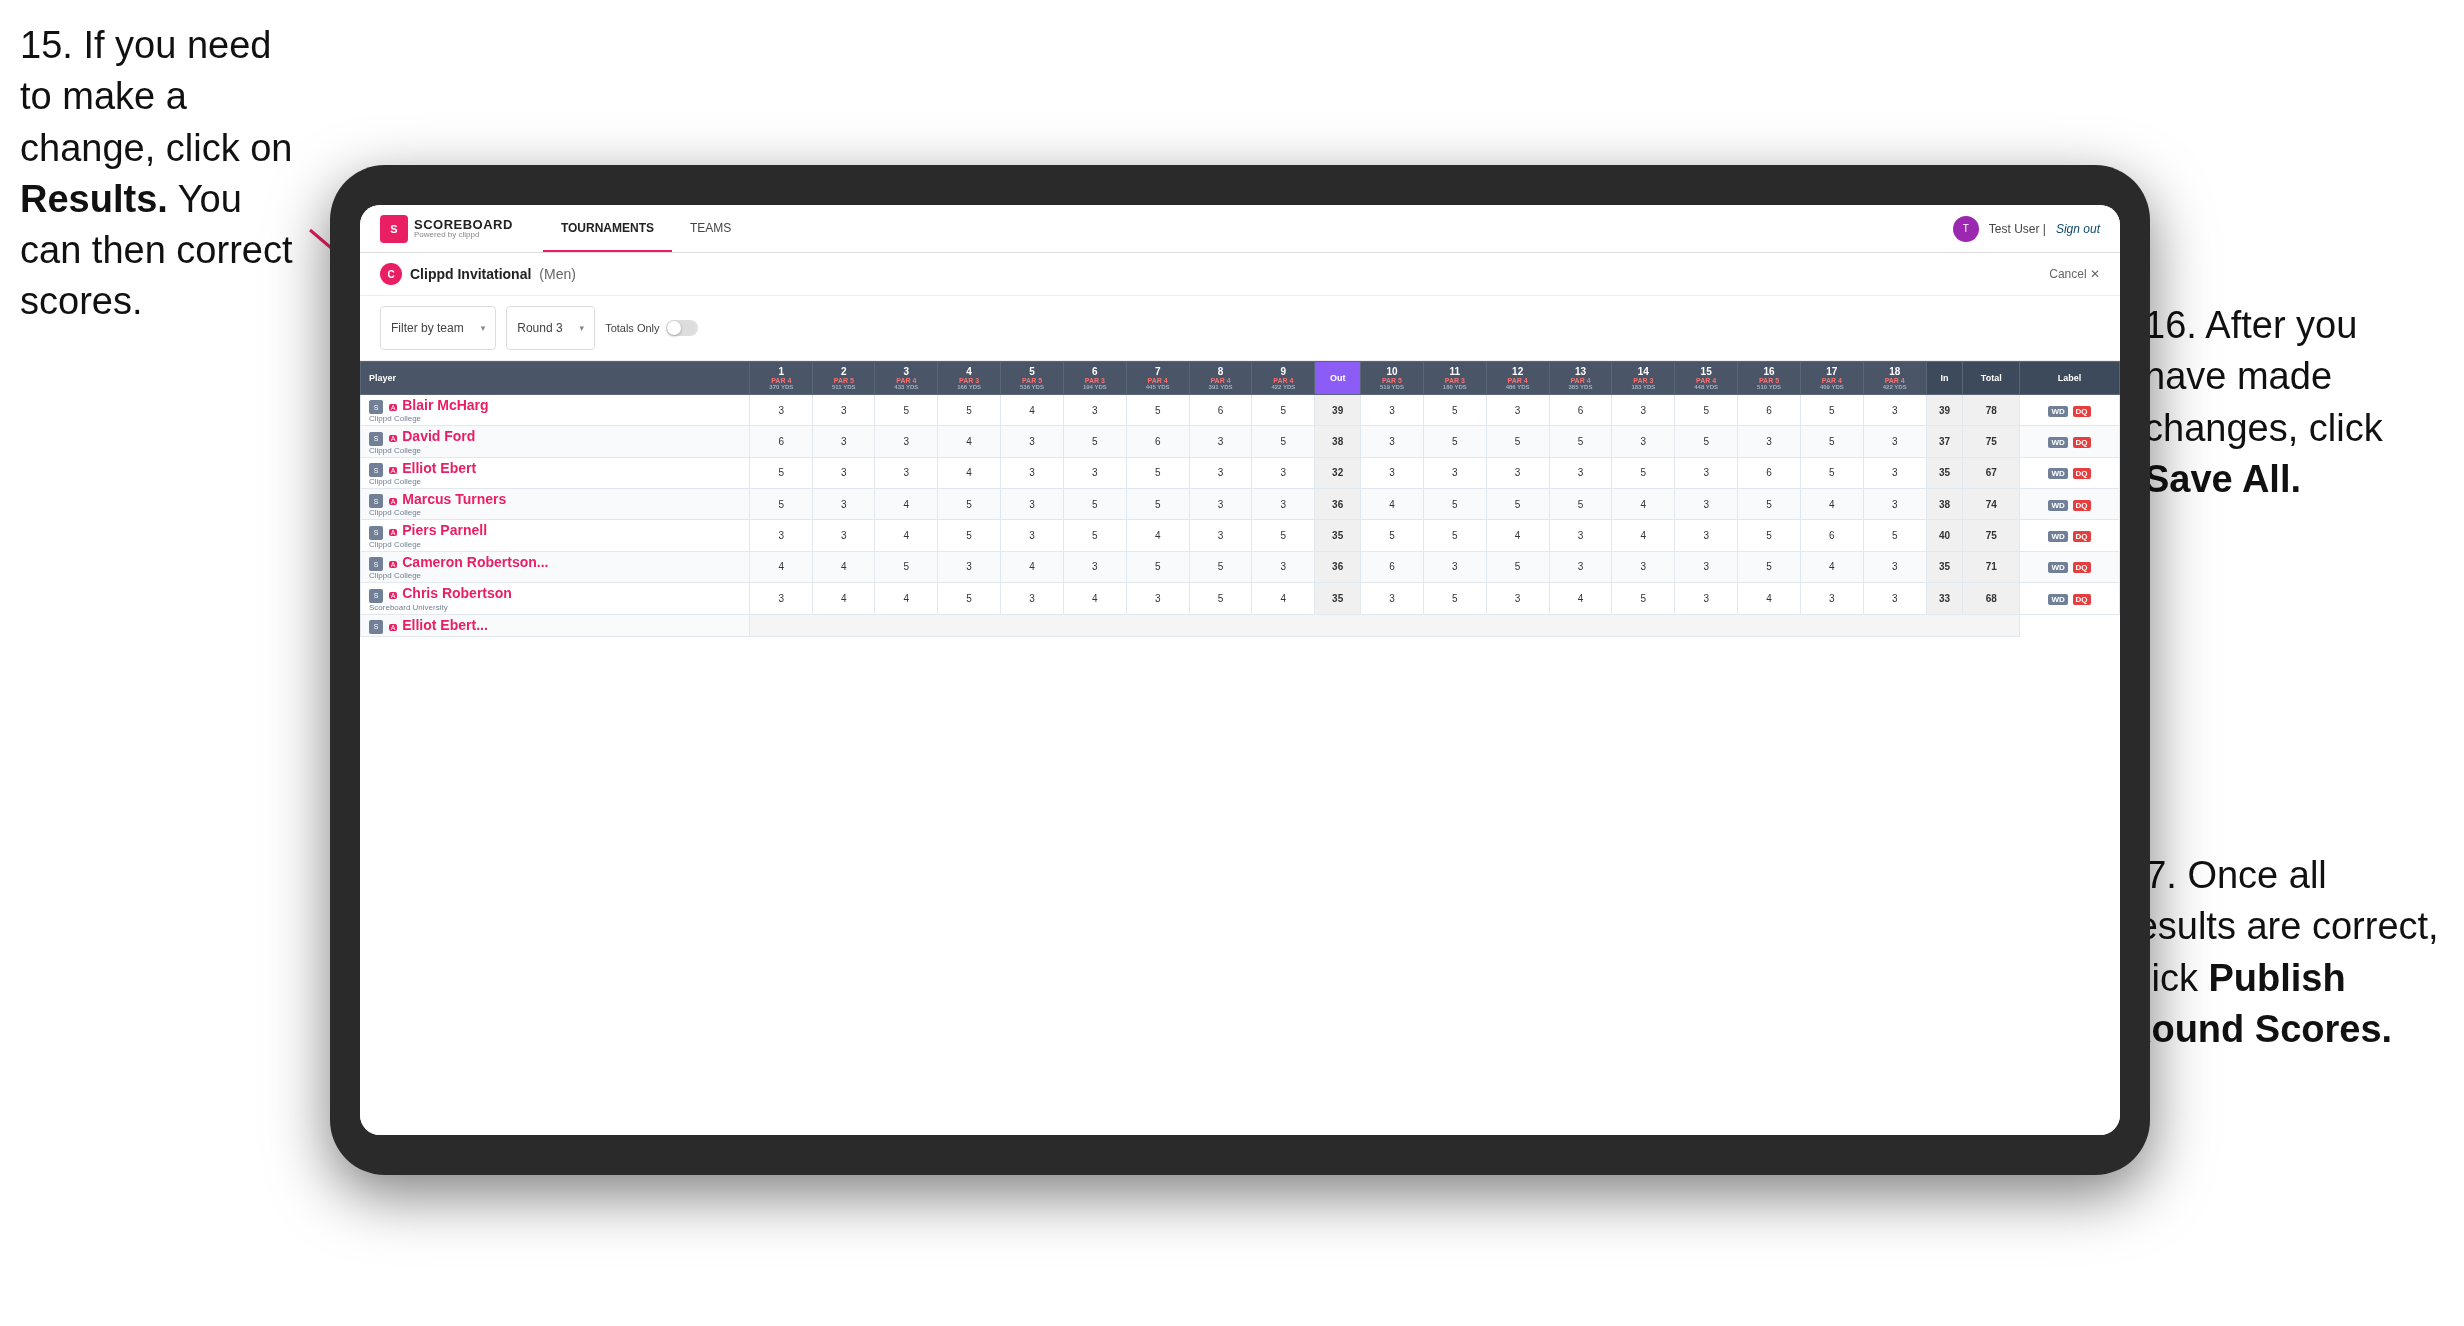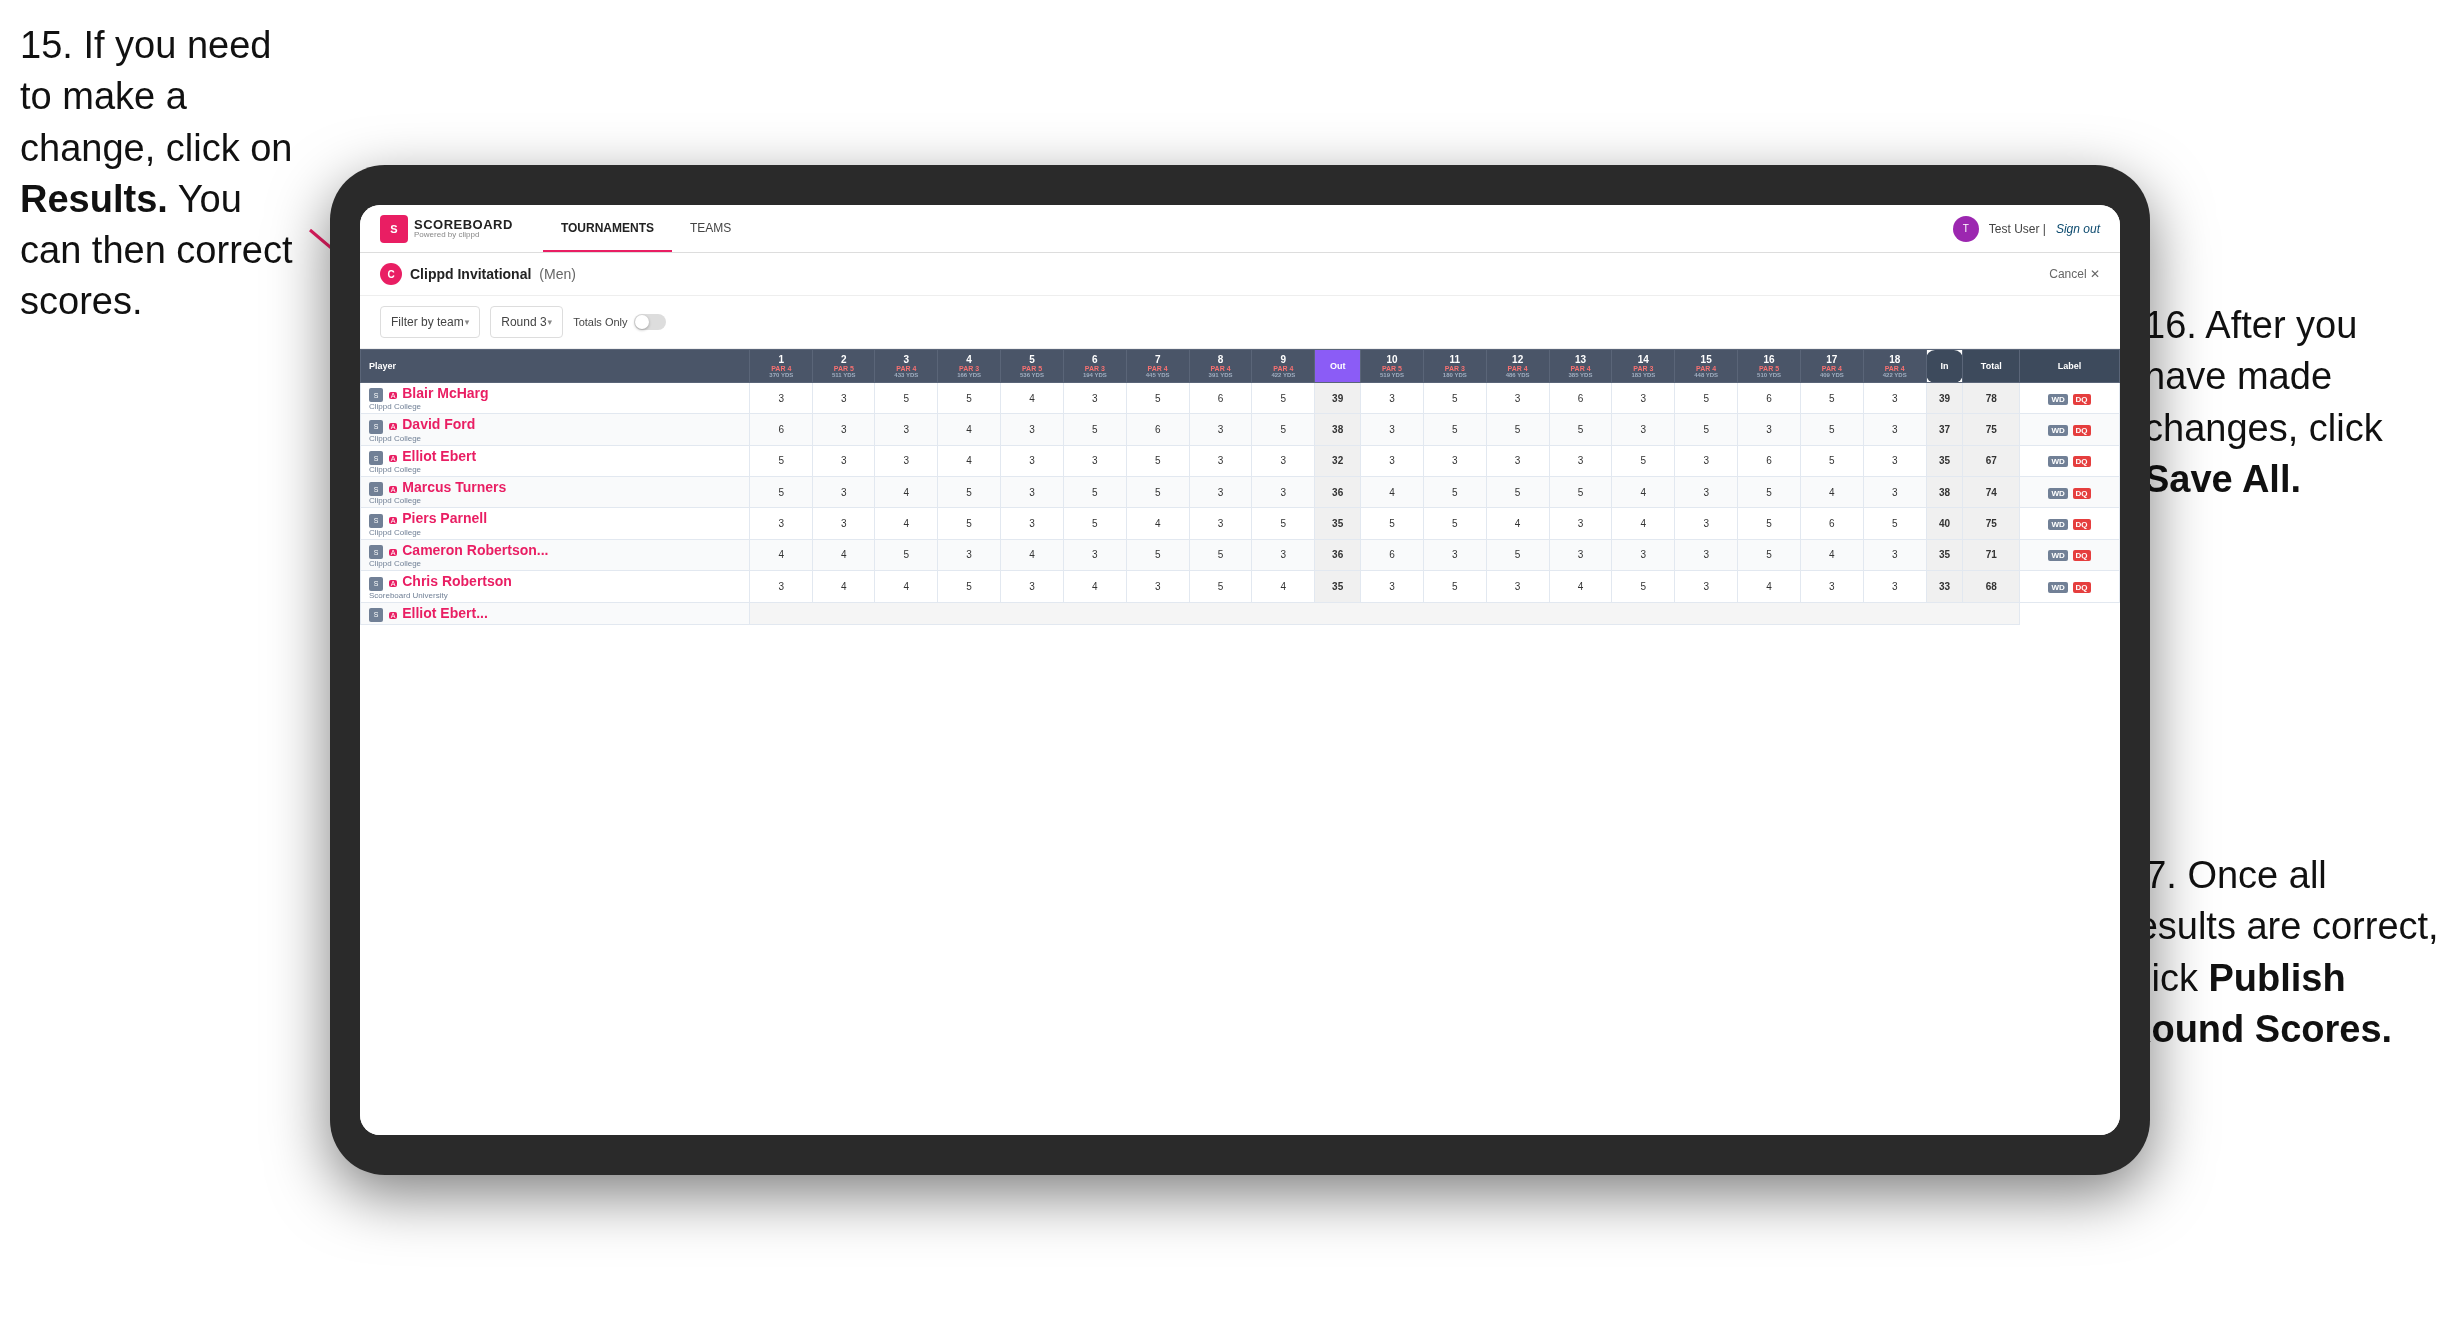--- a/index.html
+++ b/index.html
@@ -239,30 +239,30 @@
       flex: 1;
       height: 32px;
       border: 1px solid #ddd;
       border-radius: 4px;
       padding: 0 10px;
       font-size: 12px;
       color: #999;
       background: #fff;
     }
     .filter-dropdown {
-      height: 32px;
+      height: 44px;
       border: 1px solid #ddd;
       border-radius: 4px;
       padding: 0 10px;
       font-size: 12px;
       background: #fff;
       color: #444;
       display: flex;
       align-items: center;
-      gap: 1px;
+      gap: 17px;
       cursor: pointer;
       white-space: nowrap;
     }
     .filter-dropdown .arrow { font-size: 9px; color: #888; }
     .totals-toggle {
       display: flex;
       align-items: center;
       gap: 6px;
       font-size: 11px;
       color: #444;
@@ -618,21 +618,21 @@
             <th class="hole-col">
               <div class="hole-num">17</div>
               <div class="hole-par" style="color:#f87171">PAR 4</div>
               <div class="hole-yds">409 YDS</div>
             </th>
             <th class="hole-col">
               <div class="hole-num">18</div>
               <div class="hole-par" style="color:#f87171">PAR 4</div>
               <div class="hole-yds">422 YDS</div>
             </th>
-            <th style="background:#3d4a5c;border-radius:9px;">In</th>
+            <th style="background:#3d4a5c;">In</th>
             <th style="background:#3d4a5c;">Total</th>
             <th style="background:#3d4a5c;">Label</th>
           </tr>
         </thead>
         <tbody id="table-body">
 
         <tr>
       <td class="player-cell">
         <span class="player-indicator">S</span>
         <span style="display:inline-block; background:#e91e63; color:white; border-radius:2px; font-size:7px; padding:0 2px; margin-right:2px;">A</span>

